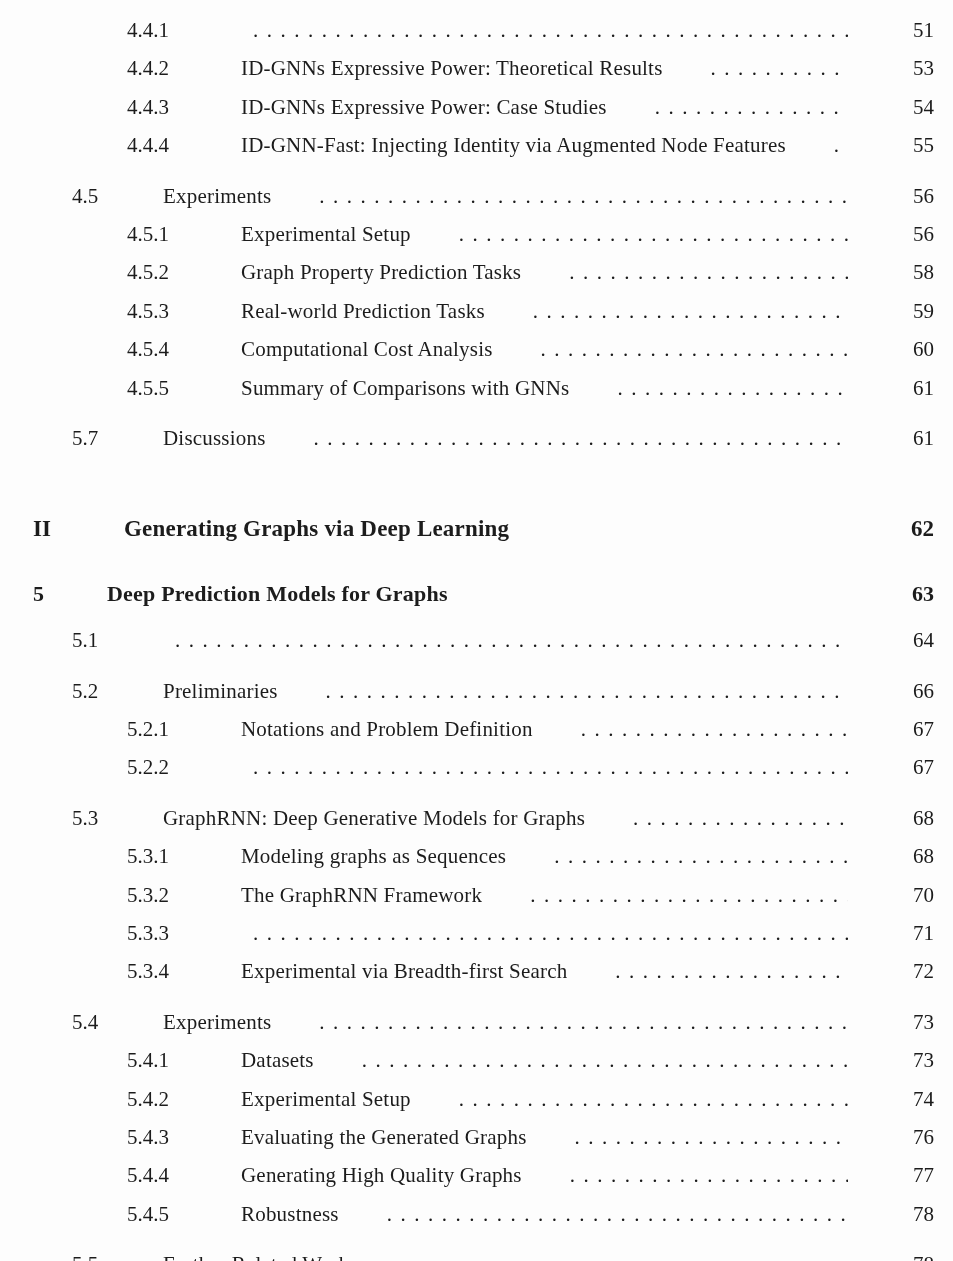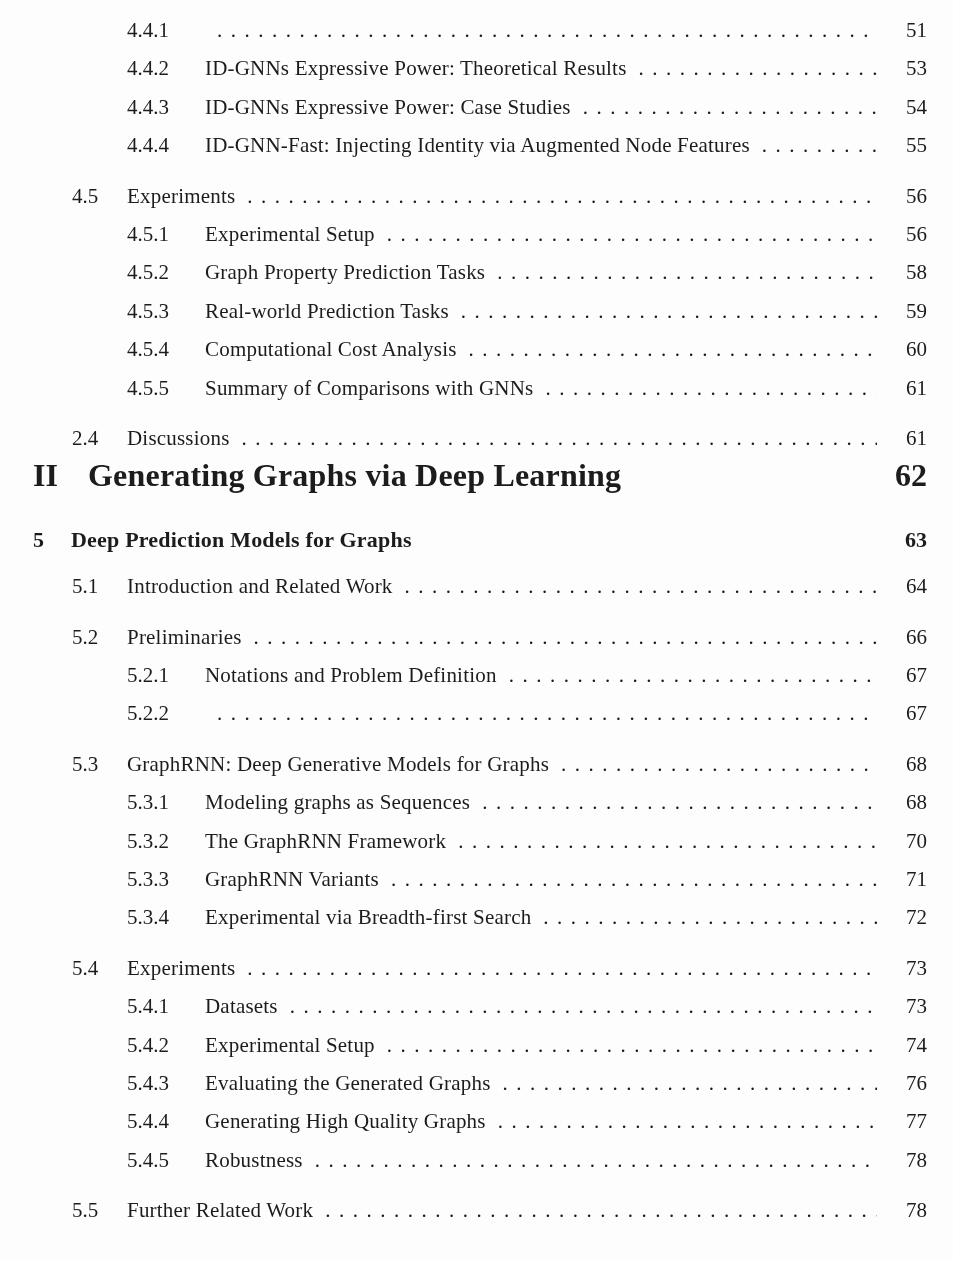--- a/index.html
+++ b/index.html
@@ -18,22 +18,23 @@
     overflow: hidden;
   }
   .toc { padding-top: 11px; }
 
   .row {
     display: flex;
     align-items: flex-start;
     height: 38.4px;
     line-height: 38.4px;
     font-size: 21px;
-    padding-right: 26px;
+    padding-right: 19px;
     white-space: nowrap;
+    gap: 36px;
   }
   .row .num   { flex: 0 0 auto; }
   .row .title { flex: 0 1 auto; letter-spacing: 0.2px; overflow: hidden; }
   .row .leader {
     flex: 1 1 0;
     overflow: hidden;
     white-space: nowrap;
     margin-left: 12px;
     margin-right: 4px;
     letter-spacing: 8.5px;
@@ -48,23 +49,24 @@
   
   .row.sub1 { padding-left: 72px; margin-top: 12px; }
   .row.sub1 .num { width: 55px; }
 
   
   .row.sub2 { padding-left: 127px; }
   .row.sub2 .num { width: 78px; }
 
   
   .row.part {
+    margin-top: 54px;
     height: 36px;
     line-height: 36px;
-    font-size: 32px;
+    font-size: 23px;
     font-weight: bold;
     padding-left: 33px;
   }
   .row.part .num { width: 55px; }
   .row.part .title { flex: 1 1 auto; font-family: Liberation Serif, serif; }
 
   
   .row.chapter {
     margin-top: 32px;
     margin-bottom: 10px;
@@ -144,38 +146,37 @@
         <span class="leader" aria-hidden="true">........................................................................................................................</span>
         <span class="pagenum">60</span>
       </div>
       <div class="row sub2">
         <span class="num">4.5.5</span>
         <span class="title">Summary of Comparisons with GNNs</span>
         <span class="leader" aria-hidden="true">........................................................................................................................</span>
         <span class="pagenum">61</span>
       </div>
       <div class="row sub1">
-        <span class="num">2.4</span>
+        <span class="num">5.7</span>
         <span class="title">Discussions</span>
         <span class="leader" aria-hidden="true">........................................................................................................................</span>
         <span class="pagenum">61</span>
       </div>
       <div class="row part">
         <span class="num">II</span>
         <span class="title">Generating Graphs via Deep Learning</span>
         <span class="pagenum">62</span>
       </div>
       <div class="row chapter">
         <span class="num">5</span>
         <span class="title">Deep Prediction Models for Graphs</span>
         <span class="pagenum">63</span>
       </div>
       <div class="row sub1">
         <span class="num">5.1</span>
-        <span class="title">Introduction and Related Work</span>
         <span class="leader" aria-hidden="true">........................................................................................................................</span>
         <span class="pagenum">64</span>
       </div>
       <div class="row sub1">
         <span class="num">5.2</span>
         <span class="title">Preliminaries</span>
         <span class="leader" aria-hidden="true">........................................................................................................................</span>
         <span class="pagenum">66</span>
       </div>
       <div class="row sub2">
@@ -202,21 +203,20 @@
         <span class="pagenum">68</span>
       </div>
       <div class="row sub2">
         <span class="num">5.3.2</span>
         <span class="title">The GraphRNN Framework</span>
         <span class="leader" aria-hidden="true">........................................................................................................................</span>
         <span class="pagenum">70</span>
       </div>
       <div class="row sub2">
         <span class="num">5.3.3</span>
-        <span class="title">GraphRNN Variants</span>
         <span class="leader" aria-hidden="true">........................................................................................................................</span>
         <span class="pagenum">71</span>
       </div>
       <div class="row sub2">
         <span class="num">5.3.4</span>
         <span class="title">Experimental via Breadth-first Search</span>
         <span class="leader" aria-hidden="true">........................................................................................................................</span>
         <span class="pagenum">72</span>
       </div>
       <div class="row sub1">

